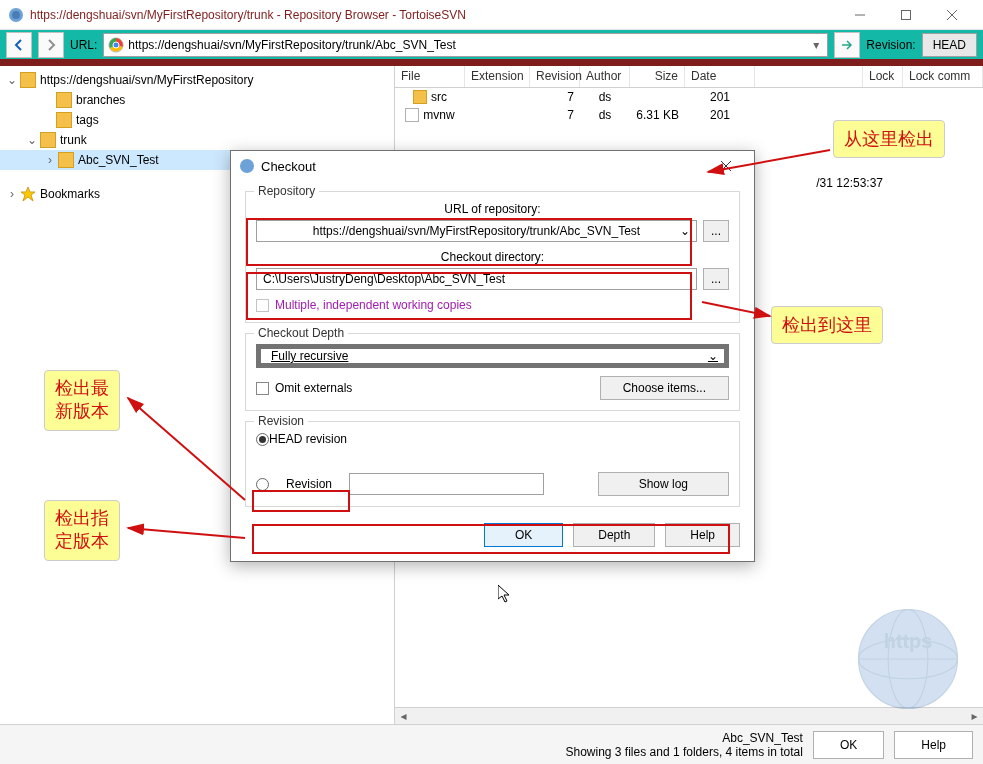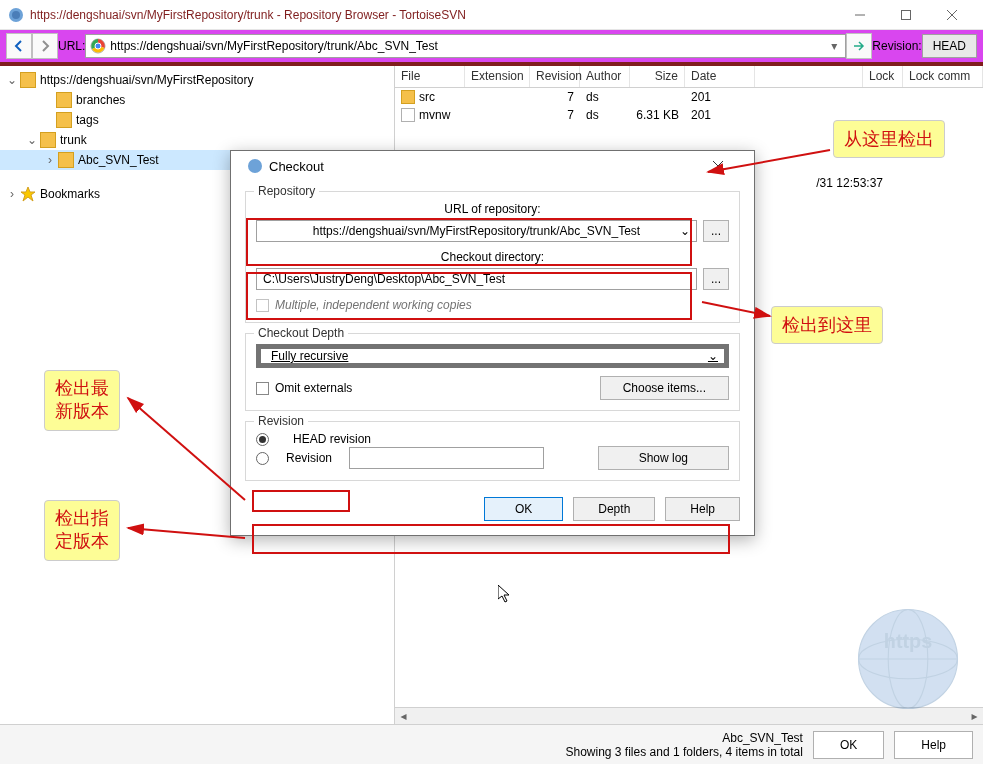--- a/index.html
+++ b/index.html
@@ -6,21 +6,21 @@
     body { width: 983px; height: 764px; background: #fff; position: relative; overflow: hidden; font-size: 12px; }
     
     
     .titlebar { height: 30px; display: flex; align-items: center; padding: 0 8px; border-bottom: 1px solid #e5e5e5; }
     .titlebar-icon { width: 16px; height: 16px; margin-right: 6px; }
     .titlebar-text { color: #7f1d1d; flex: 1; }
     .win-controls { display: flex; gap: 0; }
     .win-btn { width: 46px; height: 30px; display: flex; align-items: center; justify-content: center; color: #666; cursor: pointer; }
     
     
-    .toolbar { height: 36px; display: flex; align-items: center; padding: 4px 6px; border-bottom: 4px solid #7f1d1d; background: #d946ef; }
+    .toolbar { height: 36px; display: flex; align-items: center; padding: 4px 6px; gap: 6px; border-bottom: 7px solid #7f1d1d; background: #14b8a6; }
     .nav-btn { width: 26px; height: 26px; border: 1px solid #c0c0c0; background: #fafafa; display: flex; align-items: center; justify-content: center; cursor: pointer; }
     .url-label { font-weight: normal; }
     .url-input-wrap { flex: 1; display: flex; align-items: center; border: 1px solid #a0a0a0; background: #fff; height: 24px; padding: 0 4px; }
     .url-input-wrap .glyph { width: 16px; height: 16px; margin-right: 4px; }
     .url-input { border: none; outline: none; flex: 1; font-size: 12px; }
     .dd-arrow { width: 14px; display: flex; align-items: center; justify-content: center; color: #666; }
     .go-btn { width: 26px; height: 26px; border: 1px solid #c0c0c0; background: #fafafa; display: flex; align-items: center; justify-content: center; cursor: pointer; }
     .rev-label { font-weight: normal; }
     .rev-btn { padding: 4px 10px; border: 1px solid #a0a0a0; background: #e8e8e8; cursor: pointer; }
     
@@ -33,48 +33,48 @@
     .tree-expand { width: 16px; display: flex; align-items: center; justify-content: center; color: #666; }
     .tree-icon { width: 16px; height: 16px; margin-right: 4px; background: #f5c04a; border: 1px solid #d4a020; }
     .tree-label { white-space: nowrap; }
     .tree-selected { background: #cce8ff; }
     
     
     .list { flex: 1; position: relative; overflow: hidden; }
     .list-header { display: flex; background: #fff; border-bottom: 1px solid #d0d0d0; height: 22px; }
     .list-header-cell { padding: 3px 6px; border-right: 1px solid #e5e5e5; color: #333; }
     .list-row { display: flex; height: 18px; align-items: center; }
-    .list-cell { padding: 1px 6px; overflow: hidden; white-space: nowrap; }
+    .list-cell { padding: 1px 6px; overflow: hidden; white-space: nowrap; text-align: center; }
     .file-icon { width: 14px; height: 14px; background: #f5c04a; border: 1px solid #d4a020; margin-right: 4px; display: inline-block; vertical-align: middle; }
     .file-icon.f { background: #fff; border: 1px solid #b0b0b0; }
     .scrollbar-h { position: absolute; bottom: 0; left: 0; right: 0; height: 17px; background: #f0f0f0; border-top: 1px solid #d0d0d0; display: flex; align-items: center; }
     .scroll-arrow { width: 17px; height: 17px; display: flex; align-items: center; justify-content: center; color: #666; }
     
     
     .dialog { position: absolute; left: 230px; top: 150px; width: 525px; background: #fff; border: 1px solid #707070; box-shadow: 0 4px 16px rgba(0,0,0,0.3); }
-    .dlg-title { height: 30px; background: #fff; display: flex; align-items: center; padding: 0 16px; }
+    .dlg-title { height: 30px; background: #fff; display: flex; align-items: center; padding: 0 8px; }
     .dlg-title-icon { width: 16px; height: 16px; margin-right: 6px; }
     .dlg-title-text { flex: 1; font-size: 13px; }
     .dlg-close { width: 40px; height: 30px; display: flex; align-items: center; justify-content: center; cursor: pointer; }
     .dlg-body { padding: 10px 14px 14px; }
     .group { border: 1px solid #d8d8d8; padding: 10px; margin-bottom: 10px; position: relative; text-align: center; }
     .group-label { position: absolute; top: -8px; left: 8px; background: #fff; padding: 0 4px; color: #333; }
     .field-label { margin-bottom: 4px; display: block; }
     .input-row { display: flex; gap: 6px; margin-bottom: 8px; }
     .input-row:last-child { margin-bottom: 0; }
     .combo, .text-in { flex: 1; height: 22px; border: 1px solid #a0a0a0; padding: 0 6px; display: flex; align-items: center; background: #fff; }
     .browse-btn { width: 26px; height: 22px; border: 1px solid #b0b0b0; background: #f0f0f0; display: flex; align-items: center; justify-content: center; cursor: pointer; }
     .checkbox-row { display: flex; align-items: center; gap: 6px; }
     .cb { width: 13px; height: 13px; border: 1px solid #888; background: #fff; }
     .cb.disabled { opacity: 0.5; }
-    .disabled-text { color: #737373; font-style: italic; }
+    .disabled-text { color: #a21caf; }
     .depth-row { display: flex; gap: 8px; align-items: center; }
     .select-f { flex: 1; height: 24px; border: 5px solid #737373; padding: 0 6px 0 10px; display: flex; align-items: center; background: #fff; justify-content: space-between; text-decoration: underline; }
     .btn { height: 24px; padding: 0 22px; border: 1px solid #b0b0b0; background: #f0f0f0; display: flex; align-items: center; justify-content: center; cursor: pointer; }
-    .radio-row { display: flex; align-items: center; gap: 24px; margin-bottom: 0; }
+    .radio-row { display: flex; align-items: center; gap: 0; margin-bottom: 26px; }
     .radio { width: 13px; height: 13px; border: 1px solid #666; border-radius: 50%; display: flex; align-items: center; justify-content: center; }
     .radio.on::after { content: ''; width: 7px; height: 7px; background: #333; border-radius: 50%; }
     .rev-input { width: 195px; height: 22px; border: 1px solid #a0a0a0; padding: 0 6px; background: #fff; }
     .dlg-buttons { display: flex; justify-content: flex-end; gap: 10px; padding-top: 6px; }
     .ok-btn { border: 1px solid #0078d7; background: #e5f1fb; padding: 4px 30px; cursor: pointer; }
     .cancel-btn, .help-btn { border: 1px solid #b0b0b0; background: #f0f0f0; padding: 4px 24px; cursor: pointer; }
     
     
     .anno { position: absolute; background: #fdfd96; border: 1px solid #ccc; padding: 6px 10px; color: #d01010; font-size: 18px; font-family: 'SimSun', serif; border-radius: 4px; }
     .red-box { position: absolute; border: 2px solid #d01010; pointer-events: none; }

